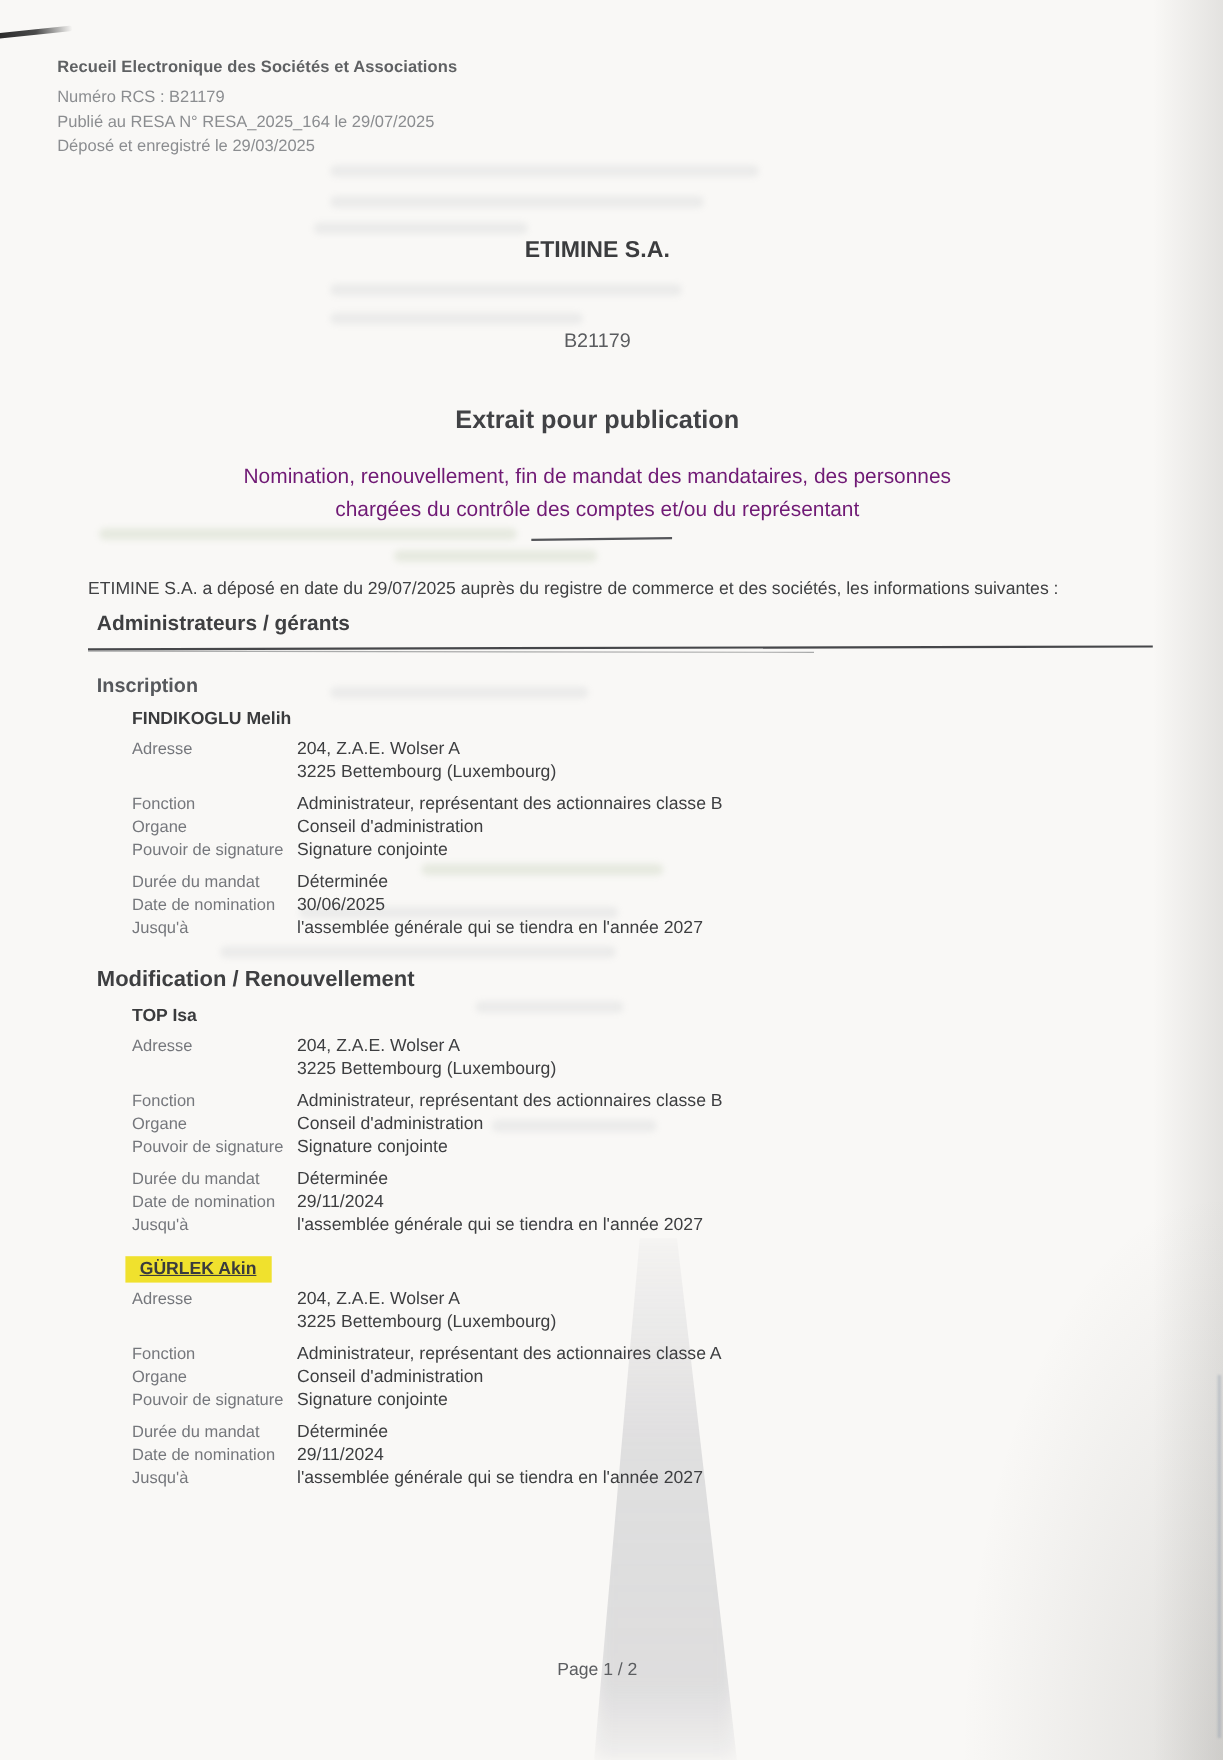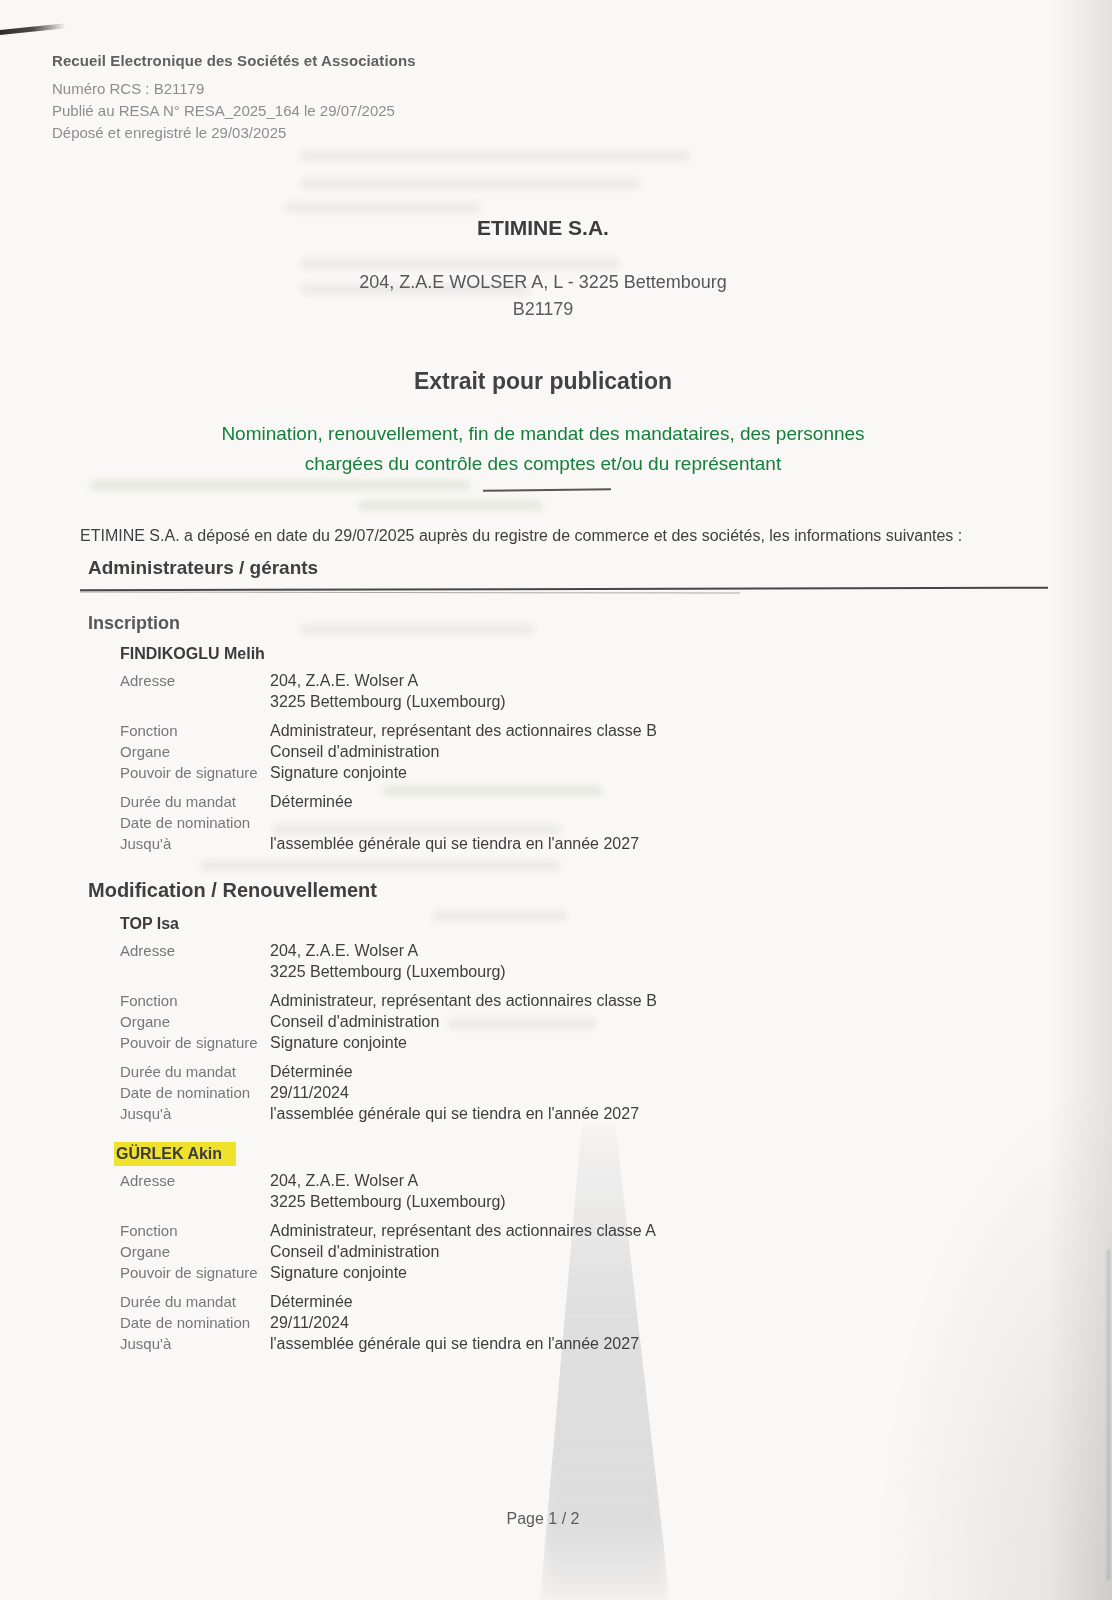--- a/index.html
+++ b/index.html
@@ -44,35 +44,35 @@
   
   .header-block{position:absolute;left:52px;top:52px;}
   .brand{font-size:15px;font-weight:bold;color:#5f6163;margin-bottom:9px;letter-spacing:.1px;}
   .hline{font-size:15px;color:#8b8d90;line-height:22px;}
   .centered{position:absolute;left:0;width:1086px;text-align:center;}
   .company-name{top:216px;font-size:21px;font-weight:bold;color:#3b3c3e;}
   .company-line1{top:246px;font-size:18px;color:#5a5c5f;}
   .company-line2{top:272px;font-size:18px;color:#55575a;}
   .company-line3{top:299px;font-size:18px;color:#5a5c5f;}
   .doc-title{top:368px;font-size:23px;font-weight:bold;color:#414245;}
-  .subtitle{top:419px;font-size:19px;color:#15803d;line-height:30px;}
+  .subtitle{top:419px;font-size:19px;color:#701a75;line-height:30px;}
   .rule{
     position:absolute;left:483px;top:489px;width:128px;height:2px;
     background:#55565a;transform:rotate(-0.7deg);
   }
   .intro{position:absolute;left:80px;top:527px;width:1000px;font-size:16px;color:#3f4042;}
   .section-heading{position:absolute;left:88px;top:557px;font-size:19px;font-weight:bold;color:#3e3f41;}
   .section-underline{position:absolute;left:80px;top:588px;width:968px;height:2px;background:#46474a;transform:rotate(-0.15deg);}
   .section-underline-b{position:absolute;left:80px;top:592px;width:660px;height:1px;background:#6a6b6e;opacity:.55;transform:rotate(0.1deg);}
   .subsection-heading{position:absolute;left:88px;font-size:18px;font-weight:bold;color:#56585c;}
   .subsection-heading.strong{color:#3e3f41;font-size:20px;}
   
   .entry{position:absolute;left:120px;width:820px;font-size:16px;color:var(--text,#3d3e40);}
   .entry-name{font-weight:bold;font-size:16px;color:#3a3b3d;margin-bottom:7px;}
-  .hl{background:var(--hl,#f0e12d);padding:3px 14px 4px 2px;margin-left:-6px;}
+  .hl{background:var(--hl,#f0e12d);padding:3px 14px 4px 13px;margin-left:-6px;text-decoration:underline;}
   .cluster{margin-top:0;}
   .cluster + .cluster{margin-top:8px;}
   .row{display:grid;grid-template-columns:150px 1fr;line-height:21px;}
   .lbl{font-size:15px;color:var(--label,#75777c);}
   .val{color:var(--text,#3d3e40);}
   .val-line{display:block;}
   .footer{top:1510px;font-size:16px;color:#5b5d60;}
 </style>
 </head>
 <body>
@@ -100,21 +100,20 @@
   <div class="ghost" style="left:447px;top:1018px;width:150px"></div>
 
   <div class="header-block">
     <div class="brand">Recueil Electronique des Sociétés et Associations</div>
     <div class="hline">Numéro RCS : B21179</div>
     <div class="hline">Publié au RESA N° RESA_2025_164 le 29/07/2025</div>
     <div class="hline">Déposé et enregistré le 29/03/2025</div>
   </div>
 
   <div class="centered company-name">ETIMINE S.A.</div>
-  <div class="centered company-line2">204, Z.A.E WOLSER A, L - 3225 Bettembourg</div>
   <div class="centered company-line3">B21179</div>
 
   <div class="centered doc-title">Extrait pour publication</div>
   <div class="centered subtitle">
     <div>Nomination, renouvellement, fin de mandat des mandataires, des personnes</div>
     <div>chargées du contrôle des comptes et/ou du représentant</div>
   </div>
   <div class="rule"></div>
 
   <div class="intro">ETIMINE S.A. a déposé en date du 29/07/2025 auprès du registre de commerce et des sociétés, les informations suivantes :</div>
@@ -149,20 +148,21 @@
         <span class="val">Signature conjointe</span>
       </div>
     </div>
     <div class="cluster">
       <div class="row">
         <span class="lbl">Durée du mandat</span>
         <span class="val">Déterminée</span>
       </div>
       <div class="row">
         <span class="lbl">Date de nomination</span>
+        <span class="val">30/06/2025</span>
       </div>
       <div class="row">
         <span class="lbl">Jusqu'à</span>
         <span class="val">l'assemblée générale qui se tiendra en l'année 2027</span>
       </div>
     </div>
   </div>
 
   <div class="subsection-heading strong" style="top:879px">Modification / Renouvellement</div>
 

